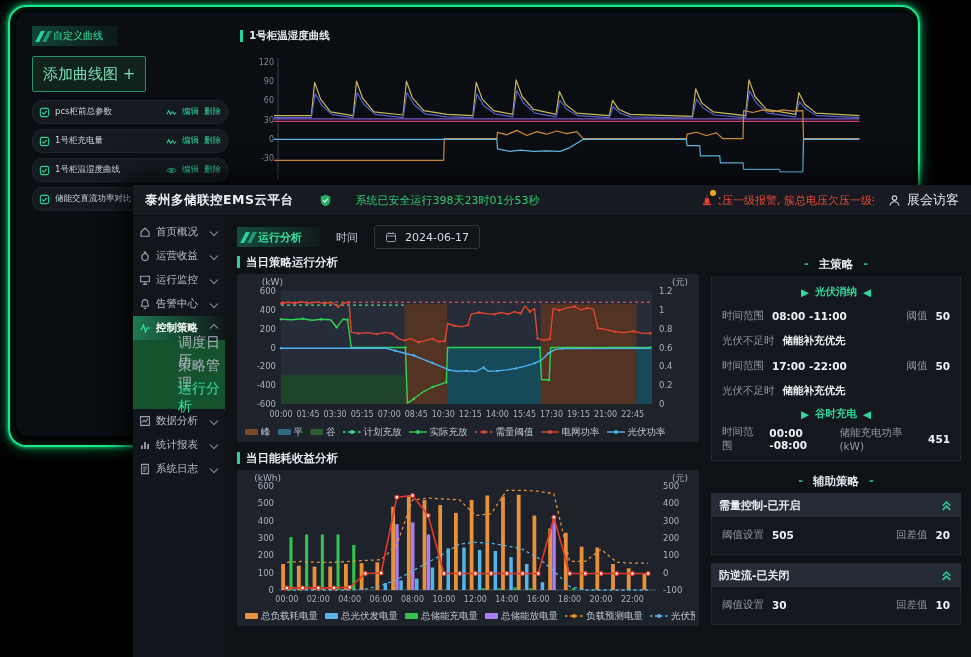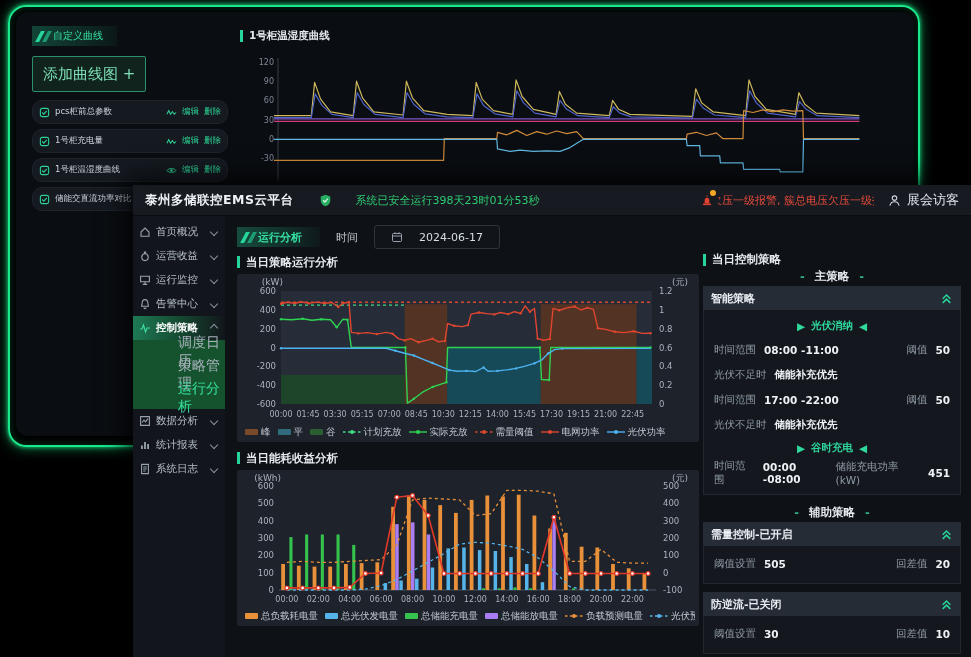--- a/index.html
+++ b/index.html
@@ -62,24 +62,24 @@
   .subitem{height:23px;display:flex;align-items:center;padding-left:45px;font-size:14px;
     color:#aab2bc;cursor:pointer;background:#14532d;}
   .subitem.active{color:#35e0a1;}
 
   .main{flex:1;padding:6px 10px 0 12px;display:flex;flex-direction:column;min-width:0;}
   .toolbar{height:30px;display:flex;align-items:center;gap:16px;flex:0 0 auto;}
   .run-tab{display:inline-flex;align-items:center;gap:4px;height:20px;padding:0 18px 0 6px;
     background:linear-gradient(90deg,rgba(39,213,154,.30),rgba(39,213,154,.04));color:#35e0a1;
     font-size:11px;font-weight:bold;cursor:pointer;}
   .time-label{font-size:11px;color:#c3cad2;}
-  .datebox{display:flex;align-items:center;gap:16px;height:22px;padding:0 16px;background:#11151a;
+  .datebox{display:flex;align-items:center;gap:8px;height:22px;padding:0 10px;background:#11151a;
     border:1px solid #2e343c;border-radius:3px;color:#d6dde4;font-size:11px;cursor:pointer;}
 
-  .content{flex:1;display:flex;gap:4px;min-height:0;}
+  .content{flex:1;display:flex;gap:12px;min-height:0;}
   .col-left{width:462px;flex:0 0 auto;display:flex;flex-direction:column;}
   .col-right{flex:1;display:flex;flex-direction:column;overflow:hidden;}
 
   .card{background:#1d222b;border-radius:2px;padding:2px 4px 0;margin:2px 0 6px;}
   .legend{display:flex;align-items:center;gap:7px;height:20px;padding:0 4px;overflow:hidden;
     white-space:nowrap;}
   .lg-item{display:inline-flex;align-items:center;gap:3px;color:#c3cad2;font-size:9.5px;cursor:pointer;}
 
   
   .divider{display:flex;justify-content:center;align-items:center;gap:10px;height:20px;
@@ -624,36 +624,26 @@
                       <line x1="0" y1="4" x2="18" y2="4" stroke="#56b4e9" stroke-width="1.4" stroke-dasharray="2.5 2.5"></line>
                       <circle cx="9" cy="4" r="2" fill="#56b4e9"></circle>
                     </svg>
                     <span>光伏预</span>
                   </span>
                 </div>
             </div>
           </div>
 
           <div class="col-right">
-            <div class="sec">
-              <span class="bar"></span>
-              <span class="t">当日控制策略</span>
-            </div>
             <div class="divider">
               <span class="dash">-</span>
               <span>主策略</span>
               <span class="dash">-</span>
             </div>
             <div class="pcard">
-              <div class="pcard-head">
-                <span>智能策略</span>
-                <svg width="13" height="13" viewBox="0 0 12 12">
-                  <path d="M2.5 6.2 L6 2.8 L9.5 6.2 M2.5 10 L6 6.6 L9.5 10" fill="none" stroke="#27d59a" stroke-width="1.4"></path>
-                </svg>
-              </div>
               <div class="pcard-body" id="smart-body">
                   <div class="sub-head">
                     <span>▶</span>
                     <span>光伏消纳</span>
                     <span>◀</span>
                   </div>
                   <div class="kvrow">
                     <span class="kv">
                       <span class="k">时间范围</span>
                       <span class="v">08:00 -11:00</span>

